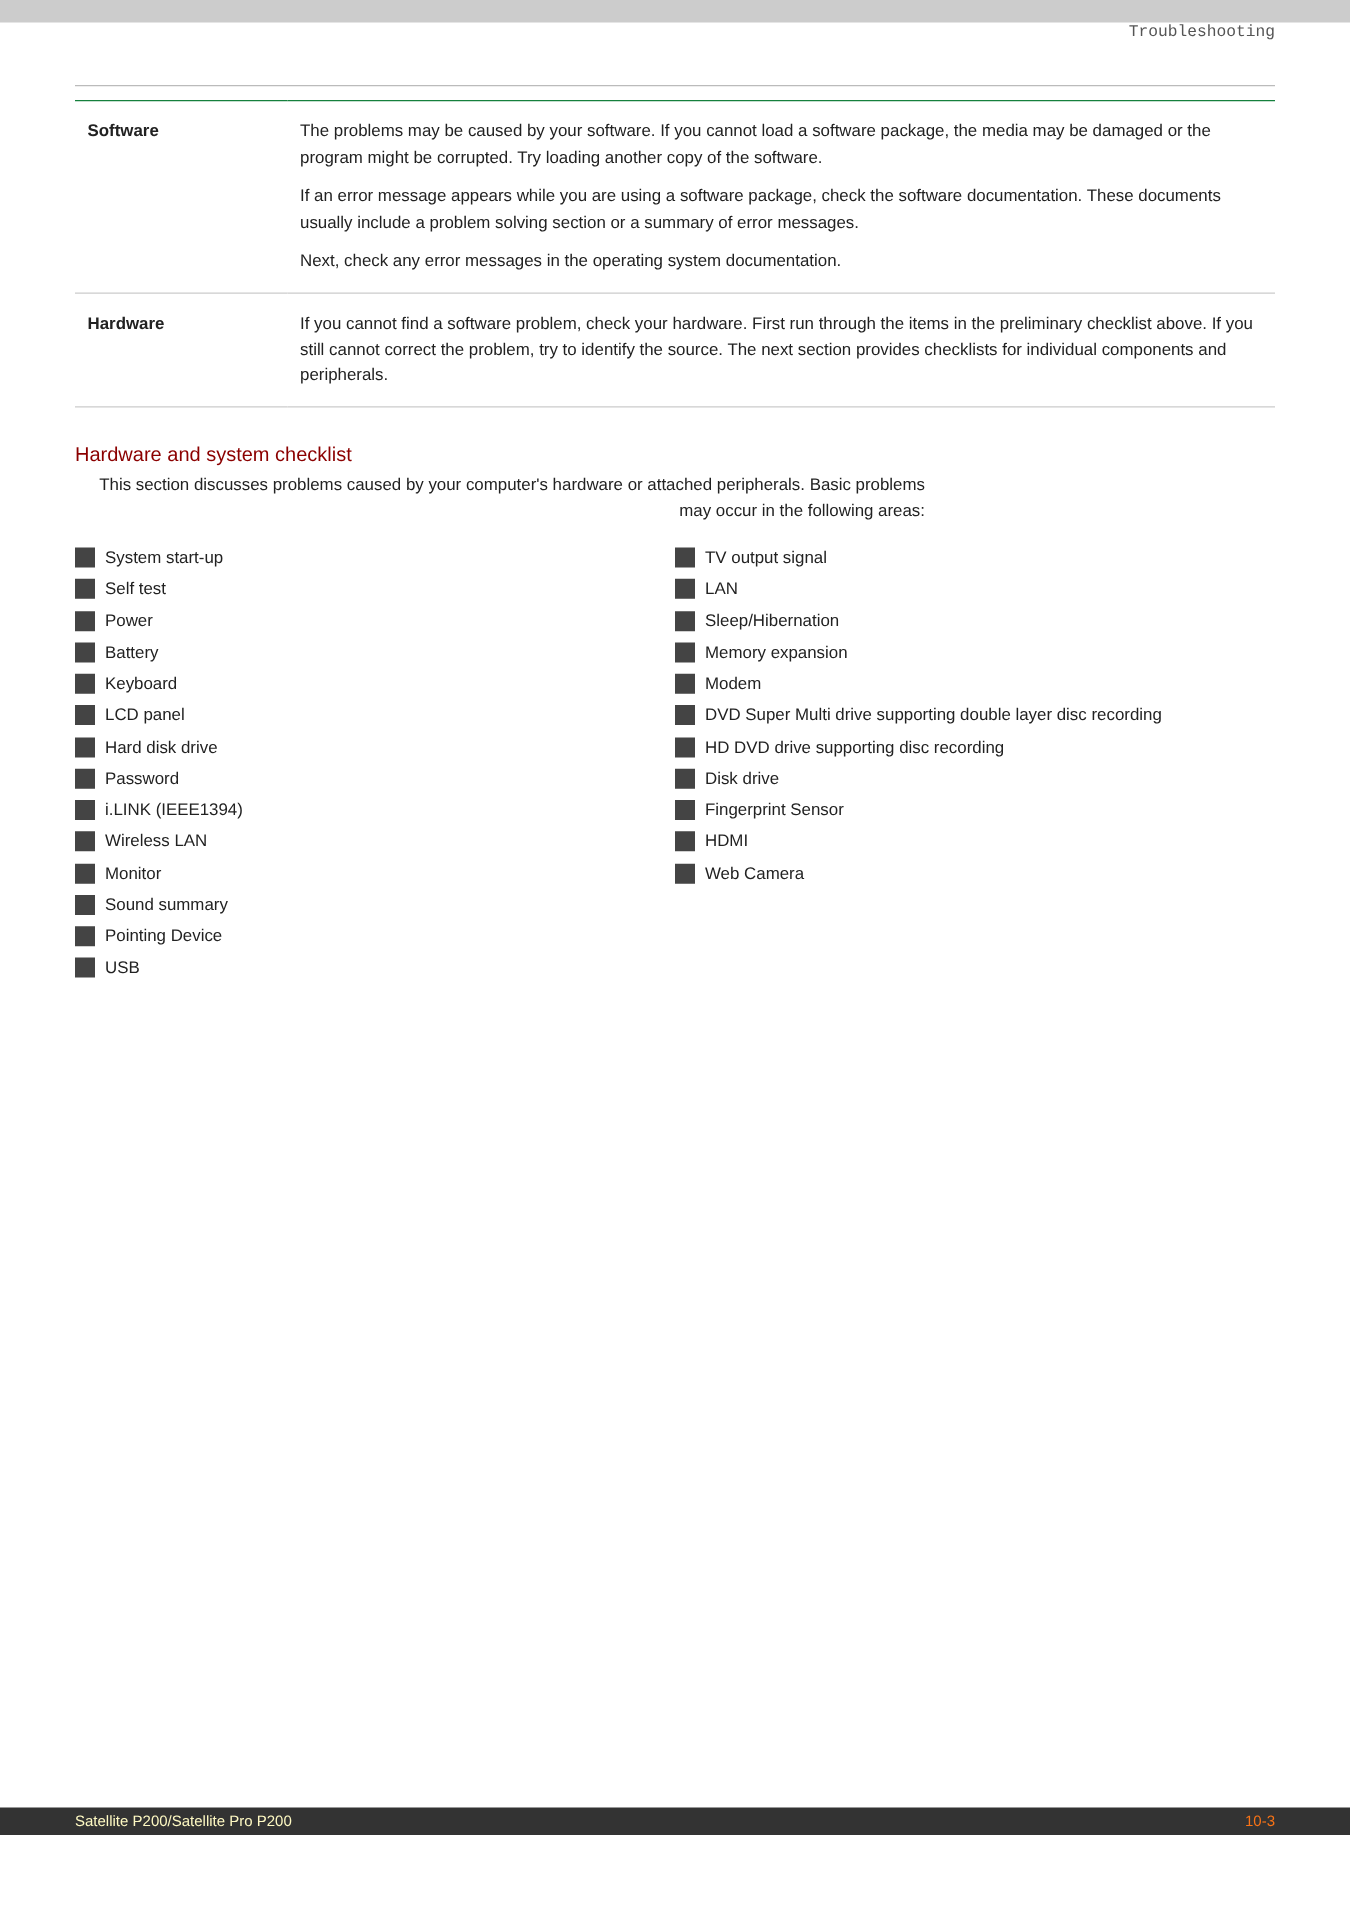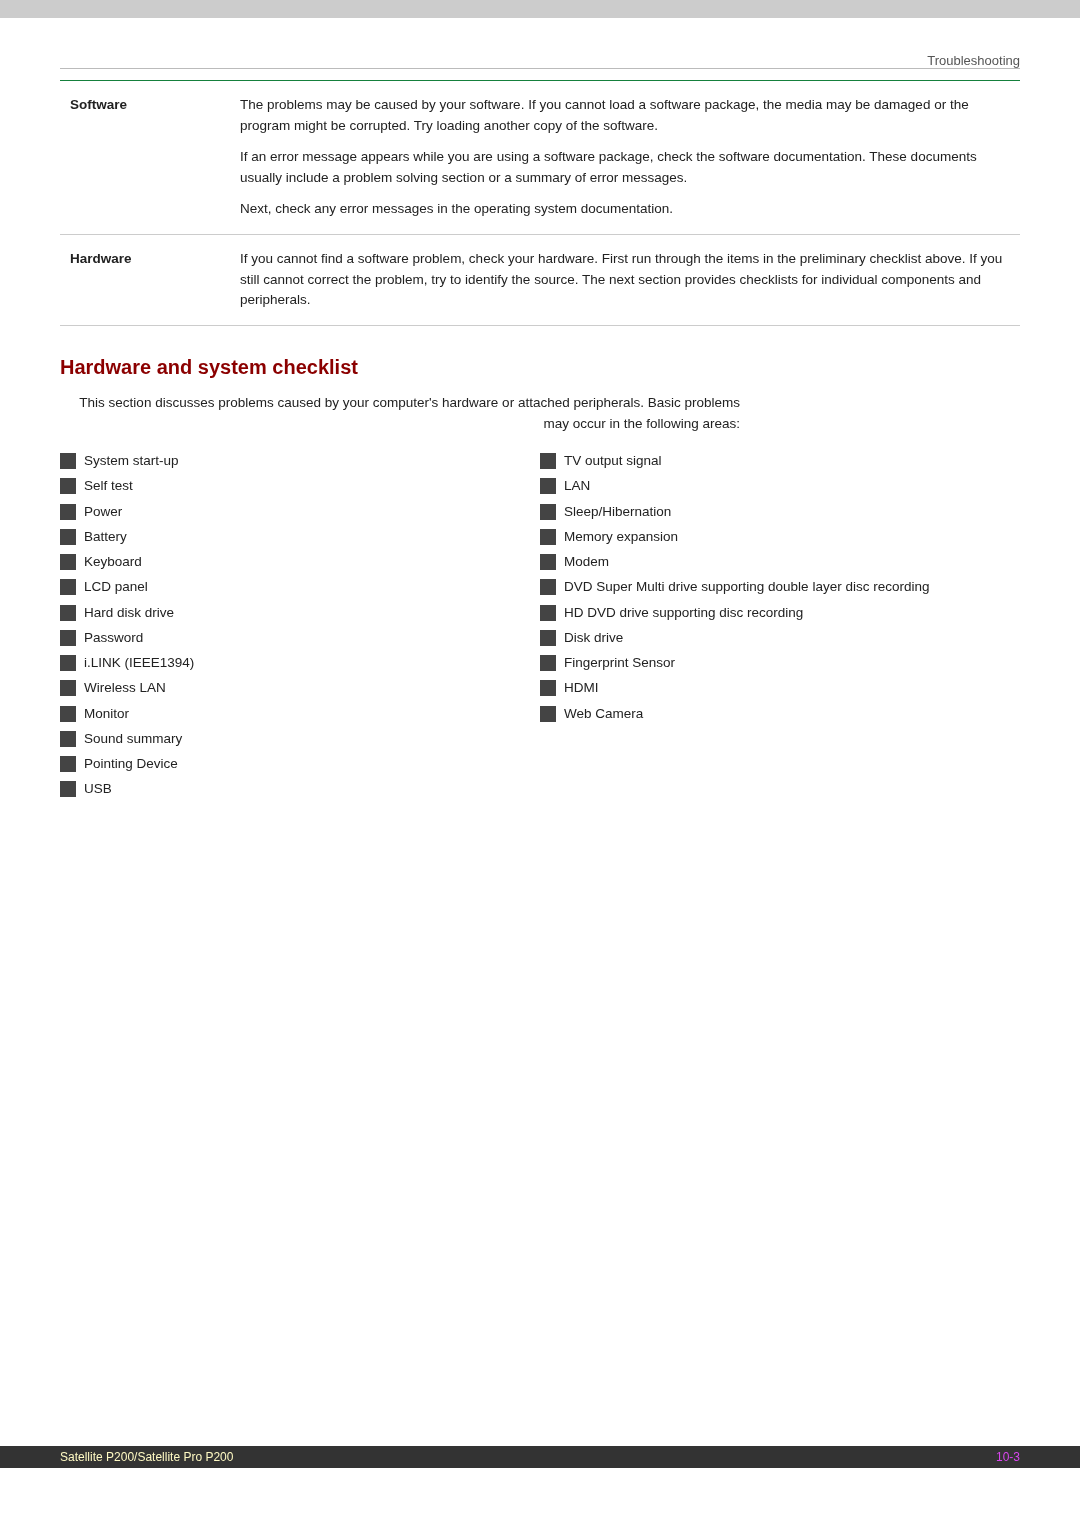--- a/index.html
+++ b/index.html
@@ -28,23 +28,24 @@
     }
 
     
     .page-header {
       position: absolute;
       top: 18px;
       left: 0;
       right: 0;
       height: 50px;
       display: flex;
-      align-items: flex-end;
+      align-items: flex-start;
       justify-content: flex-end;
       padding-right: 60px;
+      font-family: Liberation Mono, monospace;
     }
 
     .page-header-title {
       font-size: 13px;
       color: #555555;
     }
 
     
     .header-rule {
       position: absolute;
@@ -87,24 +88,24 @@
       font-size: 13.5px;
     }
 
     
     .table-section tr:first-child td {
       border-top: 1px solid #15803d;
     }
 
     
     .section-heading {
-      font-size: 20px;
-      font-weight: bold;
+      font-size: 16px;
+      font-weight: normal;
       color: #8b0000;
-      margin-bottom: 14px;
+      margin-bottom: 4px;
       margin-top: 10px;
     }
 
     .section-intro {
       font-size: 13.5px;
       line-height: 1.55;
       color: #222222;
       margin-bottom: 16px;
       max-width: 680px;
       text-align: right;
@@ -160,21 +161,21 @@
       justify-content: space-between;
       padding: 0 60px;
     }
 
     .footer-left {
       color: #fef9c3;
       font-size: 12px;
     }
 
     .footer-right {
-      color: #d946ef;
+      color: #f97316;
       font-size: 12px;
       margin-left: 35px;
     }
   </style>
 </head>
 <body>
 
 <div class="top-bar"></div>
 
 <div class="page-header">

